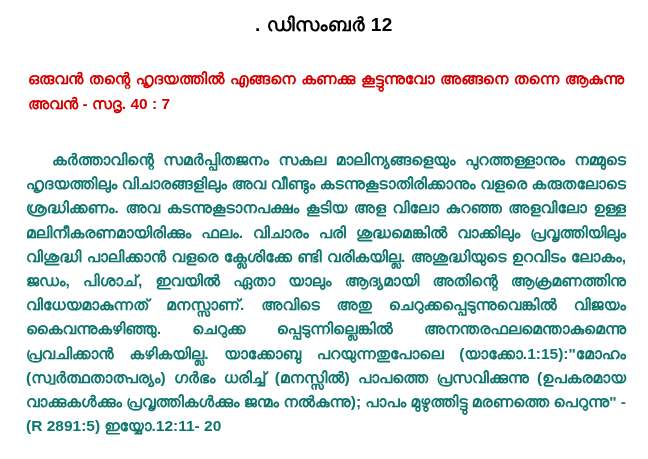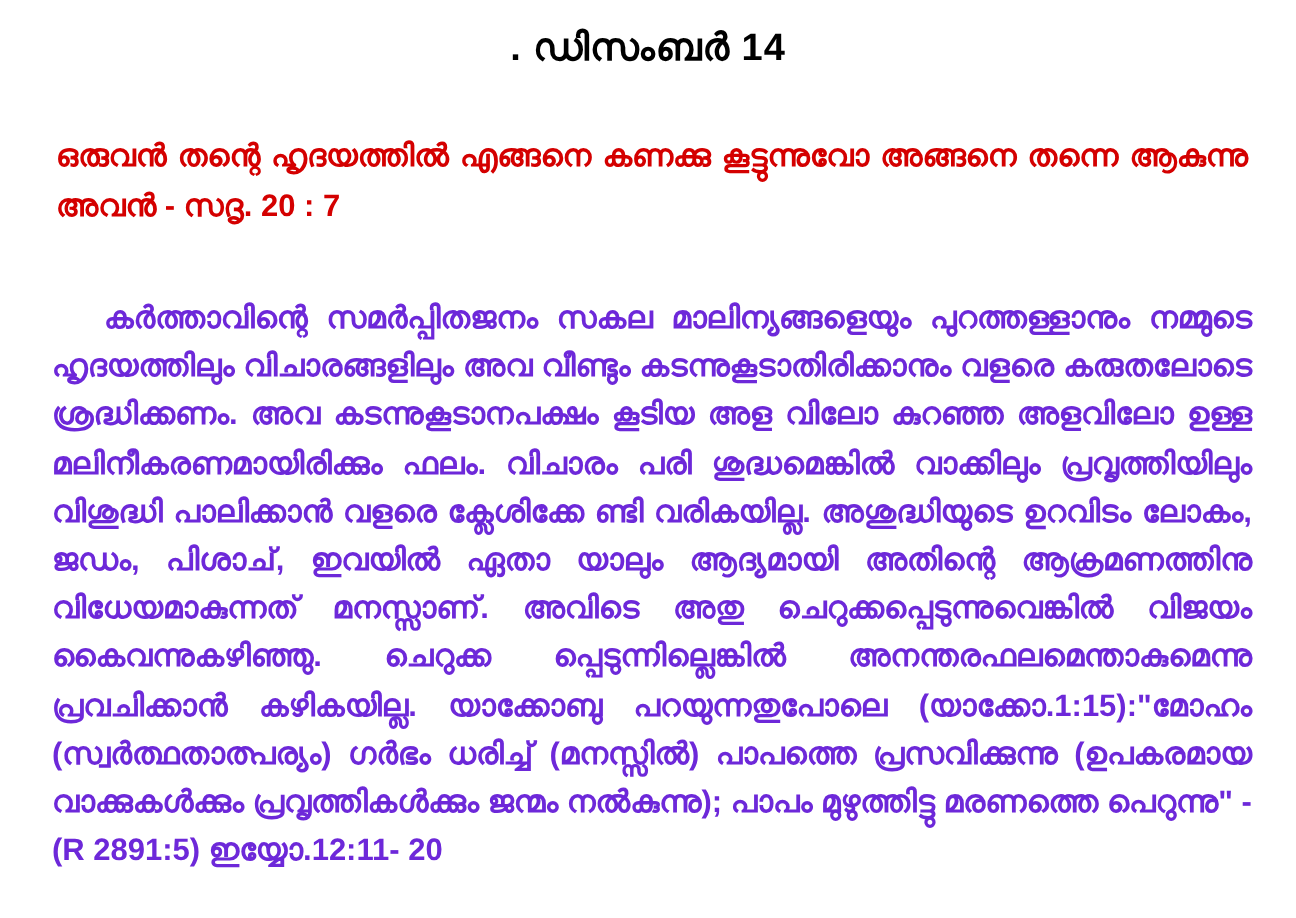--- a/index.html
+++ b/index.html
@@ -45,21 +45,21 @@
   .verse .ref {
     color: #d40000;
   }
   .body-text {
     position: absolute;
     top: 148px;
     left: 26px;
     width: 600px;
     font-size: 15.5px;
     font-weight: bold;
-    color: #6d28d9;
+    color: #0f766e;
     line-height: 24.2px;
     text-align: justify;
     text-justify: inter-word;
   }
   .body-text p {
     margin: 0;
     text-indent: 26px;
     text-align: justify;
   }
   .body-text p.no-indent {
@@ -67,25 +67,25 @@
   }
   .body-text p:last-child {
     text-align: left;
   }
 </style>
 </head>
 <body>
 
 <div class="page">
 
-  <div class="date-heading">. ഡിസംബർ 14</div>
+  <div class="date-heading">. ഡിസംബർ 12</div>
 
   <div class="verse">
     <span>ഒരുവൻ    തന്റെ ഹൃദയത്തിൽ എങ്ങനെ കണക്കു കൂട്ടുന്നുവോ അങ്ങനെ തന്നെ ആകുന്നു അവൻ</span>
-    <span class="ref">- സദൃ. 20 : 7</span>
+    <span class="ref">- സദൃ. 40 : 7</span>
   </div>
 
   <div class="body-text">
     <p>കർത്താവിന്റെ    സമർപ്പിതജനം സകല മാലിന്യങ്ങളെയും    പുറത്തള്ളാനും നമ്മുടെ ഹൃദയത്തിലും വിചാരങ്ങളിലും അവ വീണ്ടും കടന്നുകൂടാതിരിക്കാനും വളരെ കരുതലോടെ ശ്രദ്ധിക്കണം. അവ കടന്നുകൂടാനപക്ഷം കൂടിയ അള വിലോ കുറഞ്ഞ അളവിലോ ഉള്ള മലിനീകരണമായിരിക്കും ഫലം. വിചാരം പരി ശുദ്ധമെങ്കിൽ വാക്കിലും പ്രവൃത്തിയിലും വിശുദ്ധി പാലിക്കാൻ വളരെ ക്ലേശിക്കേ ണ്ടി വരികയില്ല. അശുദ്ധിയുടെ ഉറവിടം ലോകം, ജഡം, പിശാച്, ഇവയിൽ ഏതാ യാലും ആദ്യമായി അതിന്റെ ആക്രമണത്തിനു   വിധേയമാകുന്നത് മനസ്സാണ്. അവിടെ അതു ചെറുക്കപ്പെടുന്നുവെങ്കിൽ വിജയം കൈവന്നുകഴിഞ്ഞു. ചെറുക്ക പ്പെടുന്നില്ലെങ്കിൽ    അനന്തരഫലമെന്താകുമെന്നു    പ്രവചിക്കാൻ    കഴികയില്ല. യാക്കോബു പറയുന്നതുപോലെ     (യാക്കോ.1:15):"മോഹം  (സ്വർത്ഥതാത്പര്യം) ഗർഭം ധരിച്ച് (മനസ്സിൽ) പാപത്തെ പ്രസവിക്കുന്നു (ഉപകരമായ വാക്കുകൾക്കും പ്രവൃത്തികൾക്കും ജന്മം നൽകുന്നു); പാപം മുഴുത്തിട്ടു മരണത്തെ പെറുന്നു"  -</p>
     <p class="no-indent">(R 2891:5) ഇയ്യോ.12:11- 20</p>
   </div>
 
 </div>
 
 </body></html>

